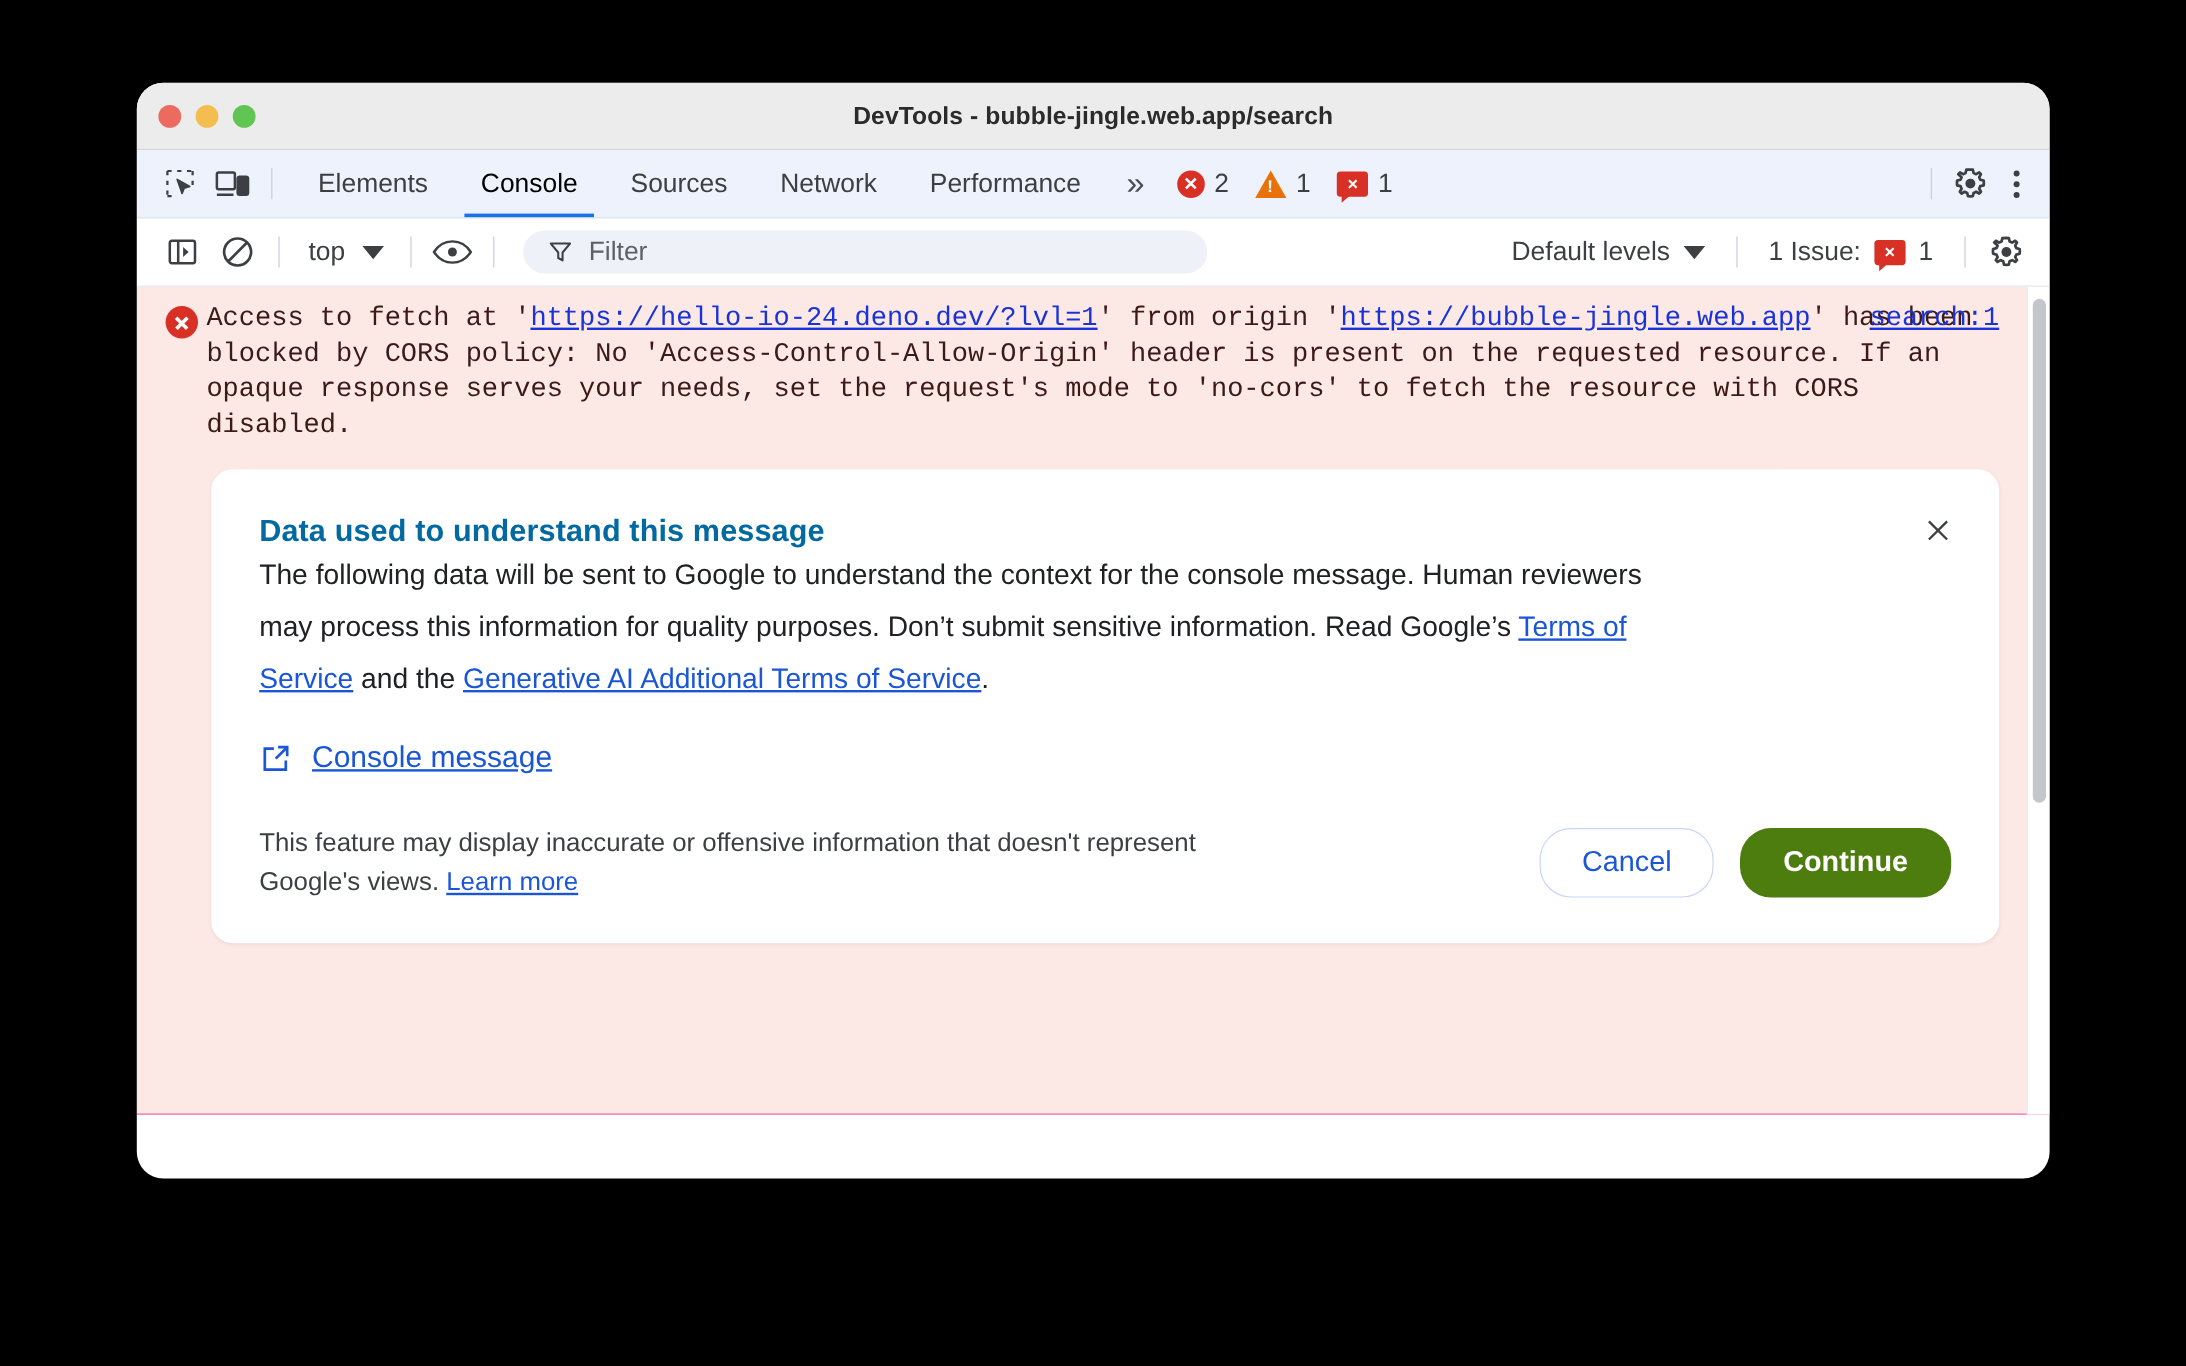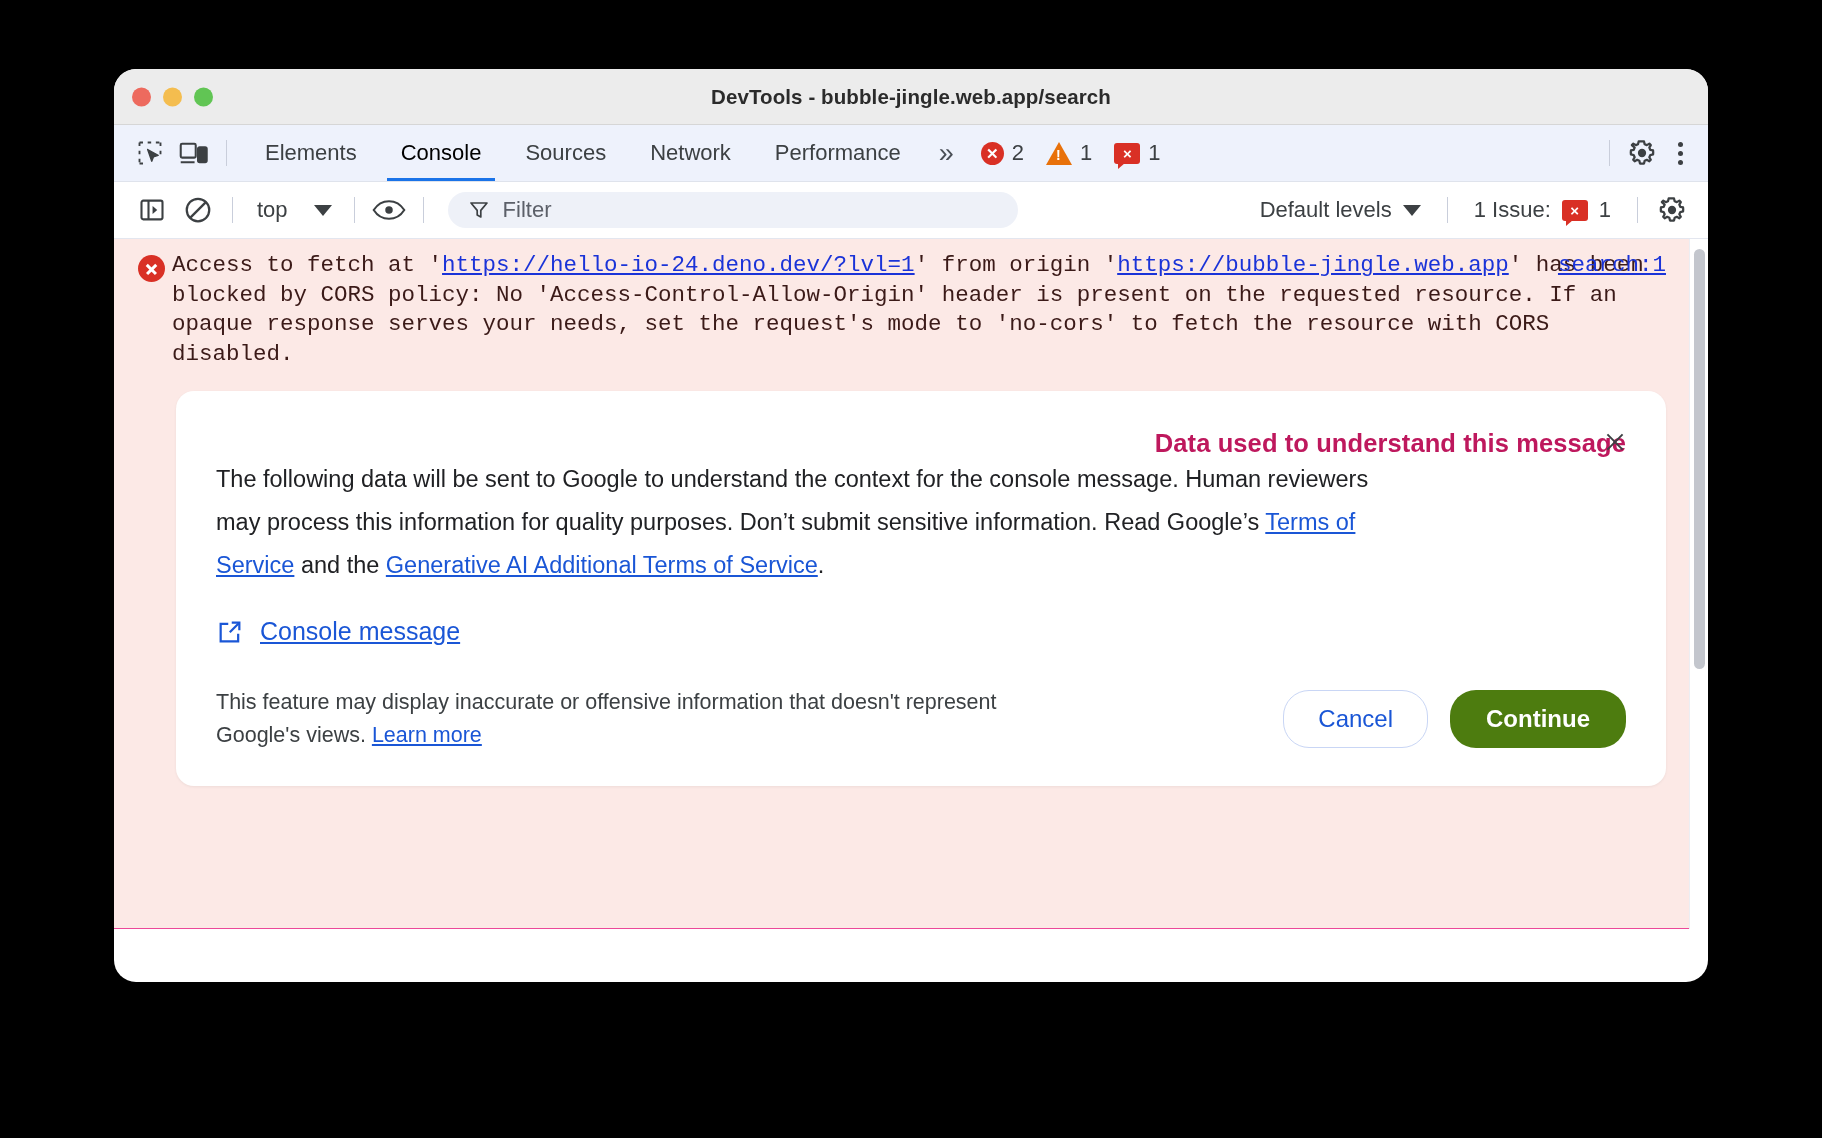--- a/index.html
+++ b/index.html
@@ -201,21 +201,21 @@
     gap: 2px;
   }
   .ct-icon {
     width: 44px; height: 40px;
     display: flex; align-items: center; justify-content: center;
     color: #3c4043;
     flex: none;
   }
   .ctx-select {
     display: flex; align-items: center;
-    gap: 26px;
+    gap: 14px;
     font-size: 22px;
     color: #3c4043;
     padding: 0 10px 0 12px;
   }
   .caret {
     width: 0; height: 0;
     border-left: 9px solid transparent;
     border-right: 9px solid transparent;
     border-top: 11px solid #3c4043;
     display: inline-block;
@@ -323,23 +323,22 @@
     background: #ffffff;
     border-radius: 18px;
     margin: 22px 42px 0 62px;
     padding: 38px 40px 34px 40px;
     position: relative;
     box-shadow: 0 1px 3px rgba(0,0,0,0.06);
   }
   .consent-head {
     font-size: 25.5px;
     font-weight: bold;
-    color: #be185d;
+    color: #0369a1;
     letter-spacing: 0.1px;
-    text-align: right;
   }
   .close-x {
     position: absolute;
     right: 34px;
     top: 34px;
     width: 34px; height: 34px;
     display: flex; align-items: center; justify-content: center;
     color: #3c4043;
     font-size: 30px;
     line-height: 1;

